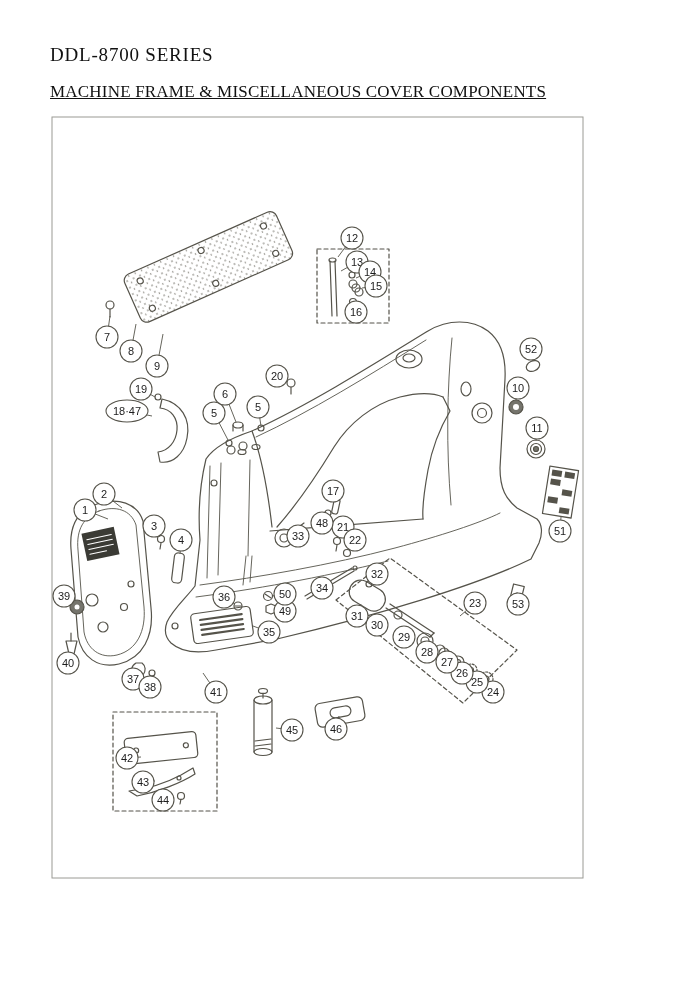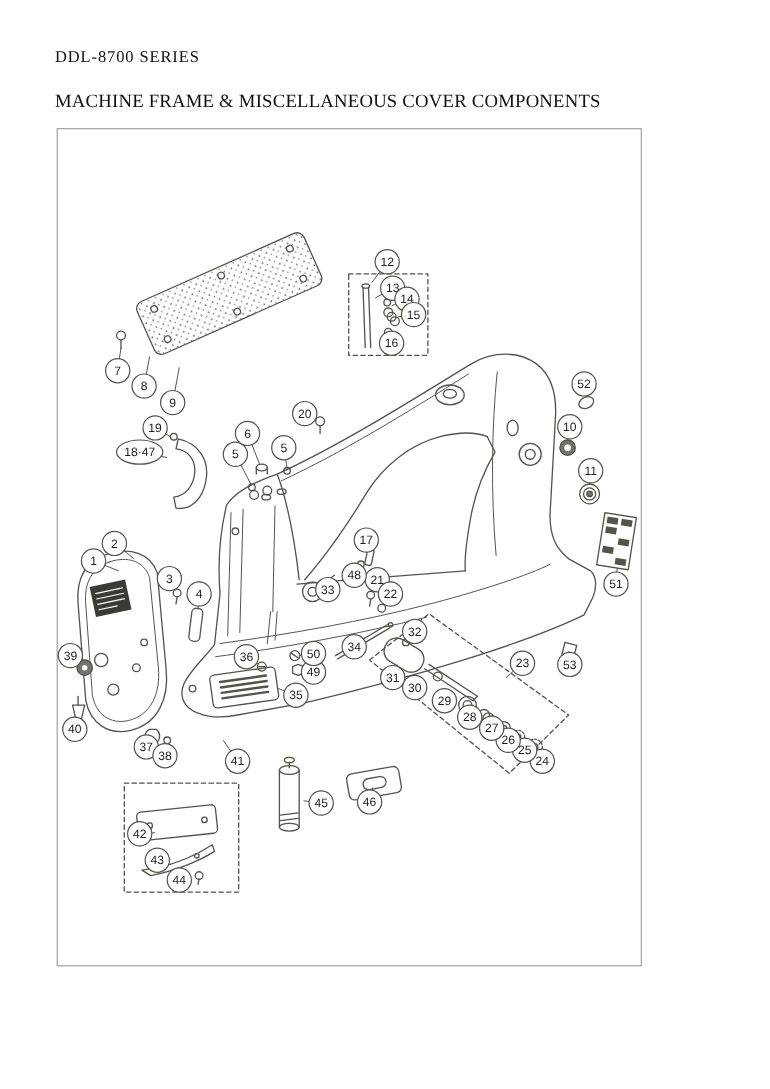--- a/index.html
+++ b/index.html
@@ -5,25 +5,25 @@
   html, body { margin: 0; padding: 0; }
   body {
     width: 700px; height: 990px;
     background: #ffffff;
     position: relative;
     font-family: "Liberation Serif", serif;
     color: #111;
   }
   .page-title {
     position: absolute; left: 50px; top: 44px;
-    font-size: 15px; letter-spacing: 0.8px; white-space: nowrap;
+    font-size: 19px; letter-spacing: 0.8px; white-space: nowrap;
   }
   .page-subtitle {
     position: absolute; left: 50px; top: 82px;
-    font-size: 17px; letter-spacing: 0.2px; white-space: nowrap;
+    font-size: 17px; letter-spacing: 0.2px; white-space: nowrap; text-decoration: underline;
   }
   svg.diagram { position: absolute; left: 0; top: 0; }
   .frame { fill: none; stroke: #9a9a94; stroke-width: 1; }
   .dash { fill: none; stroke-dasharray: 4 3; }
   .leader { stroke: #55534a; stroke-width: 0.9; fill: none; }
   .bubble { fill: #ffffff; stroke: #55534a; stroke-width: 1.1; }
   .bubble-label {
     fill: #1d1d1d; stroke: none;
     font-family: "Liberation Sans", sans-serif;
     font-size: 11px; text-anchor: middle;

